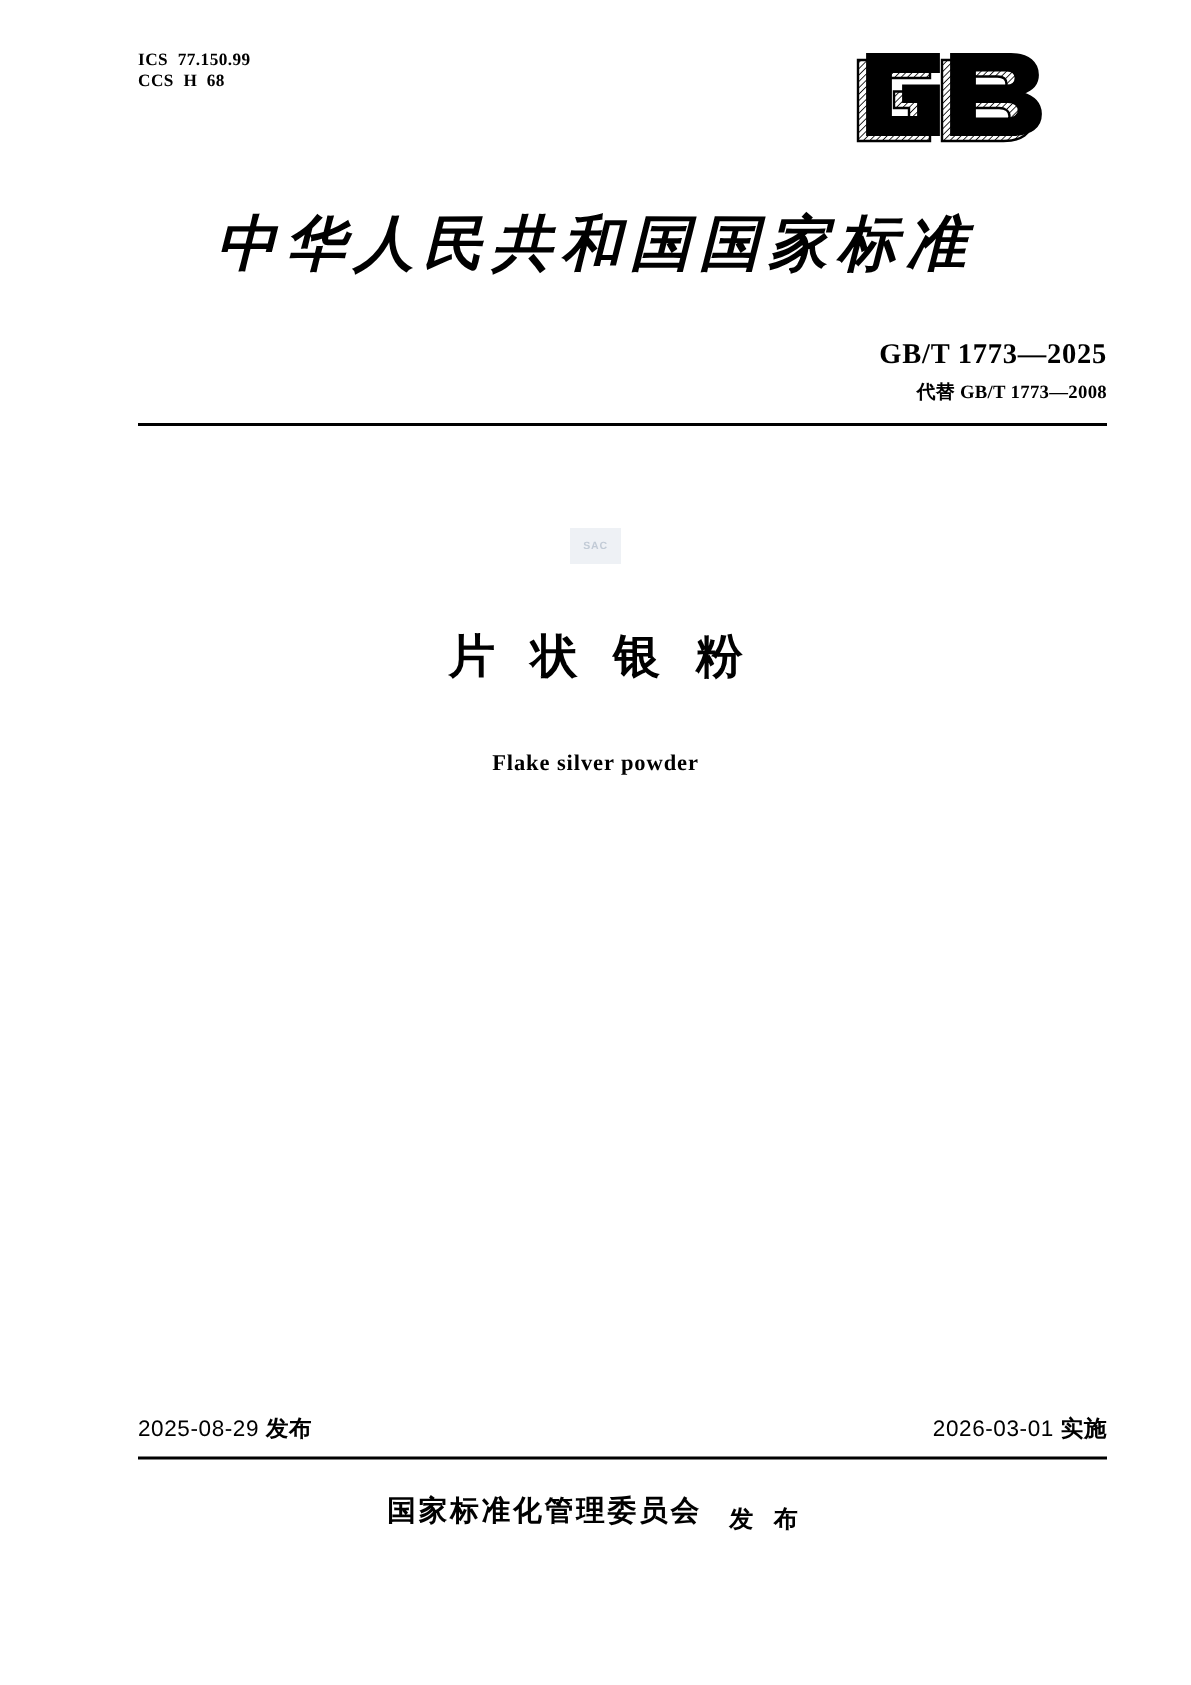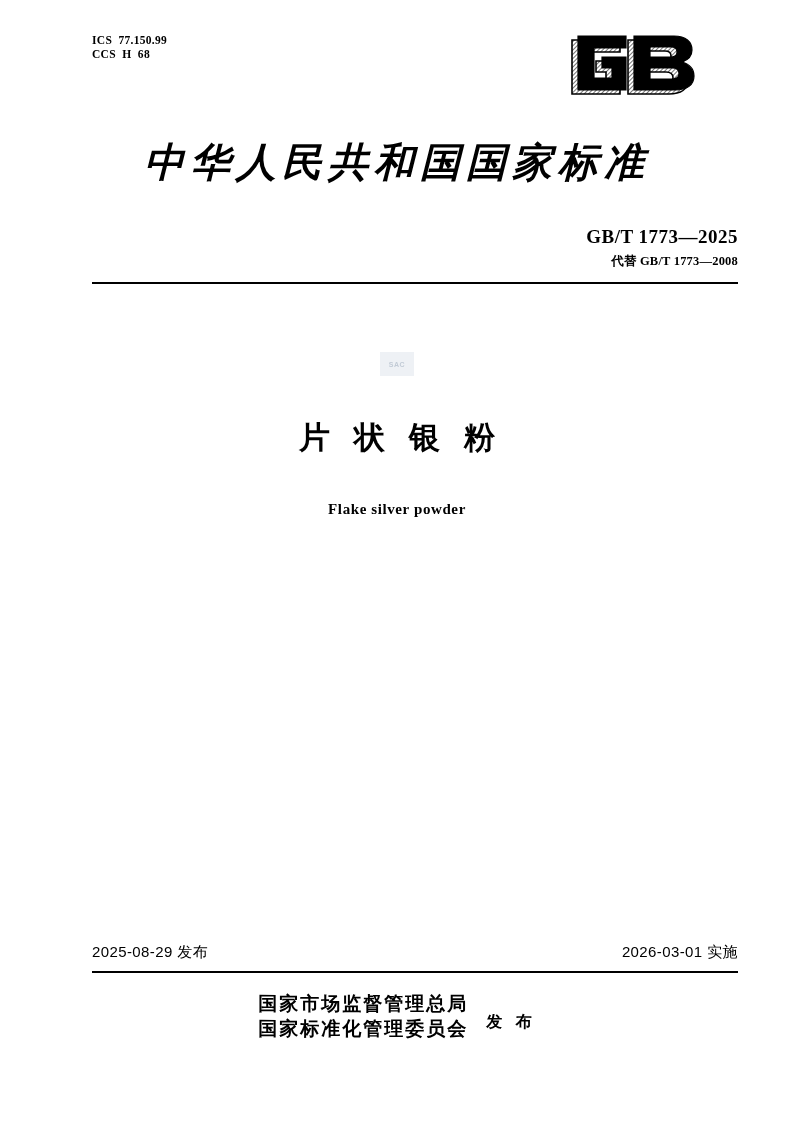--- a/index.html
+++ b/index.html
@@ -154,21 +154,21 @@
   .date-impl {
     position: absolute;
     right: 56px;
     top: 943px;
     font-family: "Liberation Sans", sans-serif;
     font-size: 15px;
     letter-spacing: 0.4px;
   }
   .date-issue .cn, .date-impl .cn {
     font-family: "DejaVu Serif", serif;
-    font-weight: normal;
+    font-weight: bold;
     font-size: 15px;
   }
 
   
   .publisher {
     position: absolute;
     left: 0; right: 0;
     top: 991px;
     display: flex;
     justify-content: center;
@@ -250,19 +250,18 @@
   </div>
   <div class="date-impl">
     <span>2026-03-01</span>
     <span class="cn">实施</span>
   </div>
 
   <div class="rule-bottom"></div>
 
   <div class="publisher">
     <div class="publisher-names">
-      <div>国家市场监督管理总局</div>
       <div>国家标准化管理委员会</div>
     </div>
     <div class="publisher-verb">发 布</div>
   </div>
 
 </div>
 
 </body></html>

